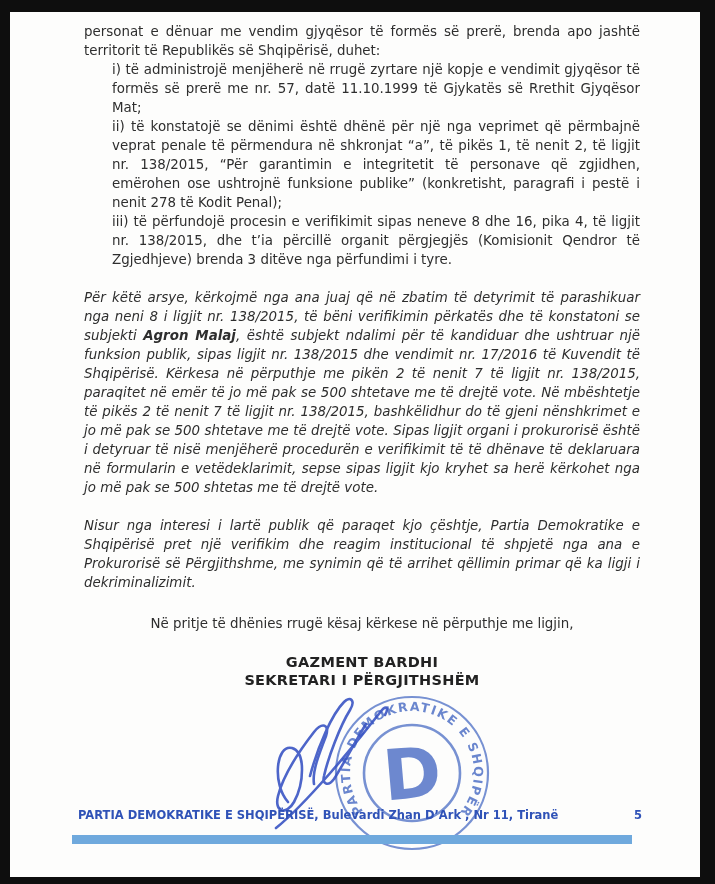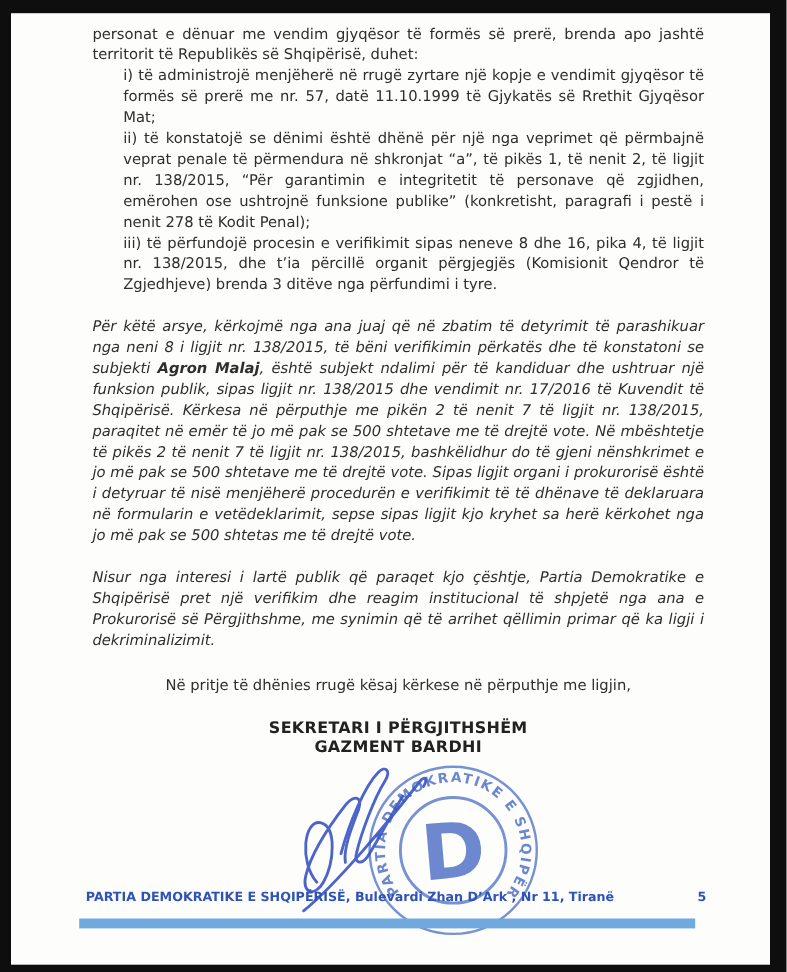--- a/index.html
+++ b/index.html
@@ -72,22 +72,22 @@
       <p>iii) të përfundojë procesin e verifikimit sipas neneve 8 dhe 16, pika 4, të ligjit nr. 138/2015, dhe t’ia përcillë organit përgjegjës (Komisionit Qendror të Zgjedhjeve) brenda 3 ditëve nga përfundimi i tyre.</p>
     </div>
 
     <p class="para-gap"><span>Për këtë arsye, kërkojmë nga ana juaj që në zbatim të detyrimit të parashikuar nga neni 8 i ligjit nr. 138/2015, të bëni verifikimin përkatës dhe të konstatoni se subjekti </span><span class="bold">Agron Malaj</span><span>, është subjekt ndalimi për të kandiduar dhe ushtruar një funksion publik, sipas ligjit nr. 138/2015 dhe vendimit nr. 17/2016 të Kuvendit të Shqipërisë. Kërkesa në përputhje me pikën 2 të nenit 7 të ligjit nr. 138/2015, paraqitet në emër të jo më pak se 500 shtetave me të drejtë vote. Në mbështetje të pikës 2 të nenit 7 të ligjit nr. 138/2015, bashkëlidhur do të gjeni nënshkrimet e jo më pak se 500 shtetave me të drejtë vote. Sipas ligjit organi i prokurorisë është i detyruar të nisë menjëherë procedurën e verifikimit të të dhënave të deklaruara në formularin e vetëdeklarimit, sepse sipas ligjit kjo kryhet sa herë kërkohet nga jo më pak se 500 shtetas me të drejtë vote.</span></p>
 
     <p class="para-gap">Nisur nga interesi i lartë publik që paraqet kjo çështje, Partia Demokratike e Shqipërisë pret një verifikim dhe reagim institucional të shpjetë nga ana e Prokurorisë së Përgjithshme, me synimin që të arrihet qëllimin primar që ka ligji i dekriminalizimit.</p>
 
     <p class="closing-line">Në pritje të dhënies rrugë kësaj kërkese në përputhje me ligjin,</p>
 
     <div class="sign-block">
+      <div>GAZMENT BARDHI</div>
       <div>SEKRETARI I PËRGJITHSHËM</div>
-      <div>GAZMENT BARDHI</div>
     </div>
 
   </div>
 
   <div class="stamp-wrap">
     <svg width="170" height="170" viewBox="0 0 170 170">
       <circle cx="85" cy="85" r="76" fill="none" stroke="#4a6cc4" stroke-width="2.2" opacity="0.75"></circle>
       <circle cx="85" cy="85" r="48" fill="none" stroke="#4a6cc4" stroke-width="2.6" opacity="0.75"></circle>
       <defs>
         <path id="ringPath" d="M 37.5 124.8 A 62 62 0 1 1 132.5 124.8" fill="none"></path>

